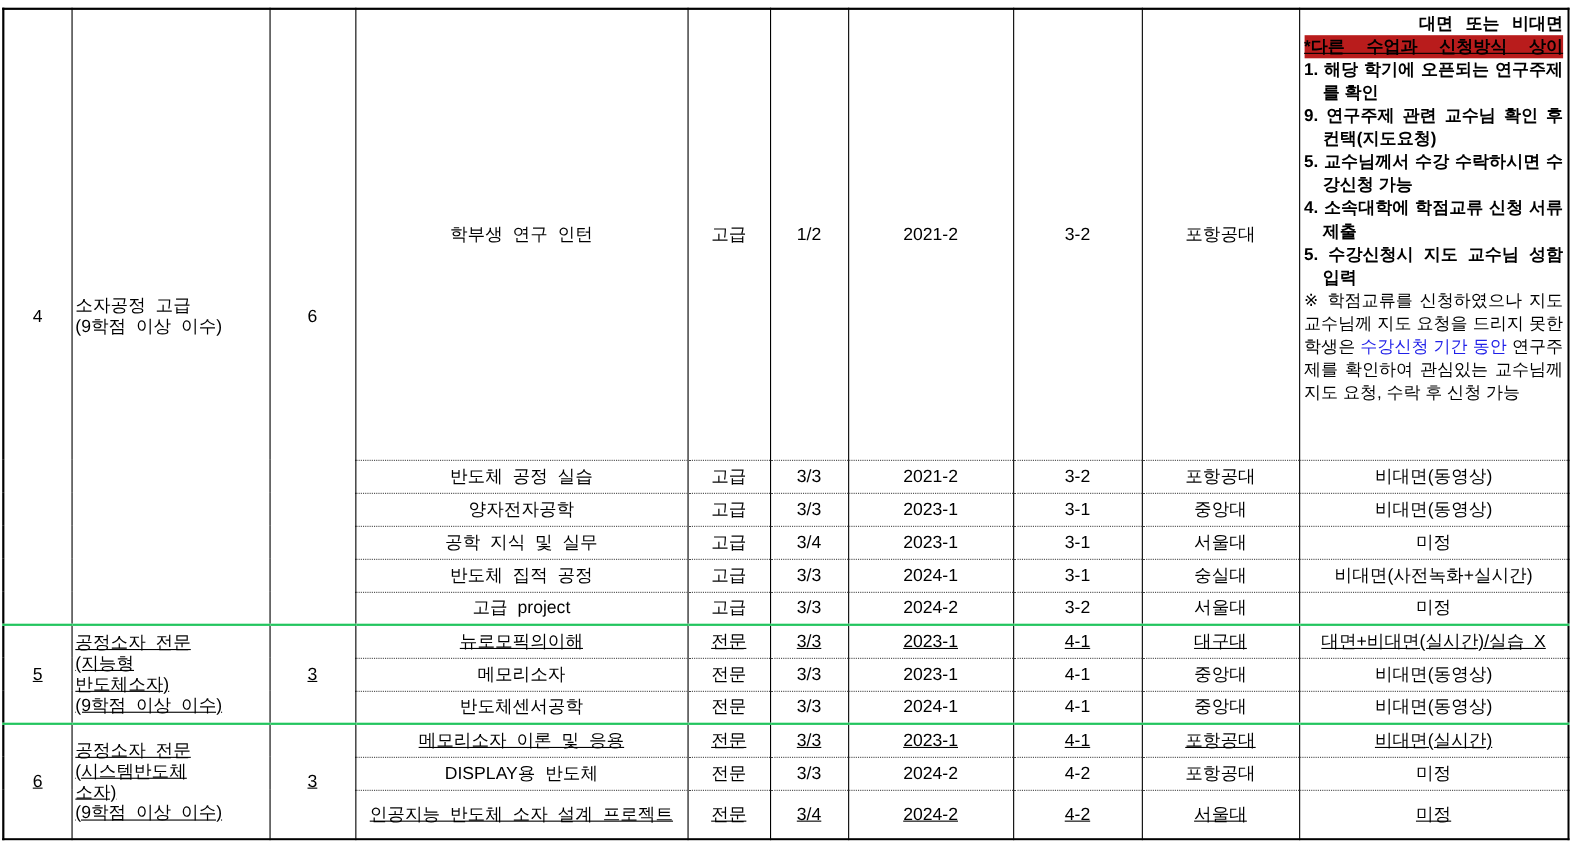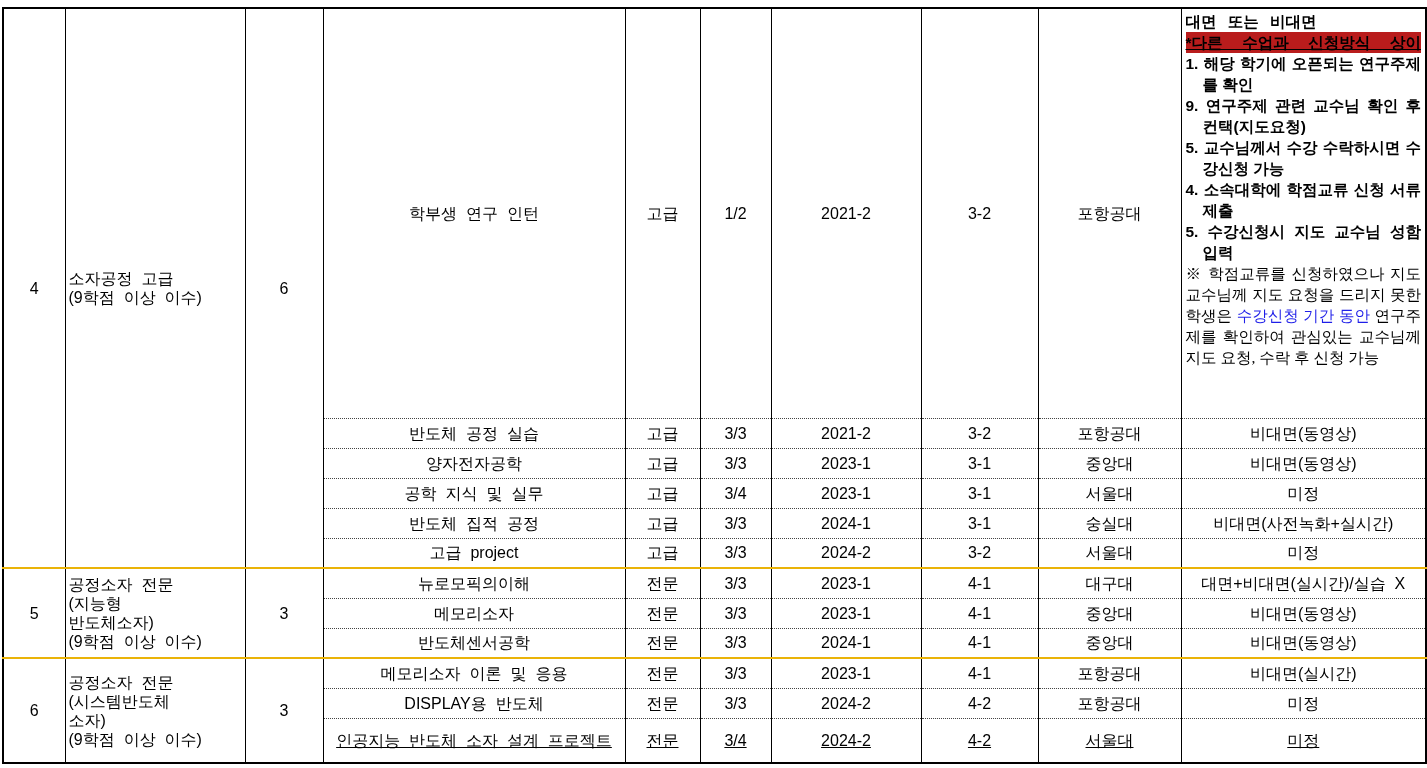--- a/index.html
+++ b/index.html
@@ -30,49 +30,49 @@
     overflow: hidden;
     word-spacing: 0.28em;
   }
   tr.row-big { height: 410px; }
   tr.row-sub { height: 30px; }
   tr.row-last { height: 45px; text-decoration: underline; }
 
   
   tr.dot-below td { border-bottom: 1px dotted #444; }
   
-  tr.group-start td { border-top: 2px solid #eab308; }
+  tr.group-start td { border-top: 2px solid #22c55e; text-decoration: underline; }
 
   td.notes-cell {
     vertical-align: top;
     text-align: left;
     font-size: 15.5px;
     line-height: 21px;
     padding: 2px 4px 2px 4px;
     word-spacing: normal;
   }
   .note-title {
     font-weight: bold;
-    text-align: left;
+    text-align: right;
     word-spacing: 0.45em;
   }
   .note-subtitle {
     font-weight: bold;
     text-decoration: underline;
     background: #b91c1c;
     text-align: justify;
     text-align-last: justify;
   }
   .note-step {
     text-align: justify;
     padding-left: 17px;
     text-indent: -17px;
     font-weight: bold;
   }
-  .note-remark { text-align: justify; font-family: Liberation Serif, serif; }
+  .note-remark { text-align: justify; }
   .blue-text { color: #1F1FE8; }
 
   .cat-line { text-align: left; }
 </style>
 </head>
 <body>
 
 <div class="wrap">
 <table class="course-table">
   <colgroup>

